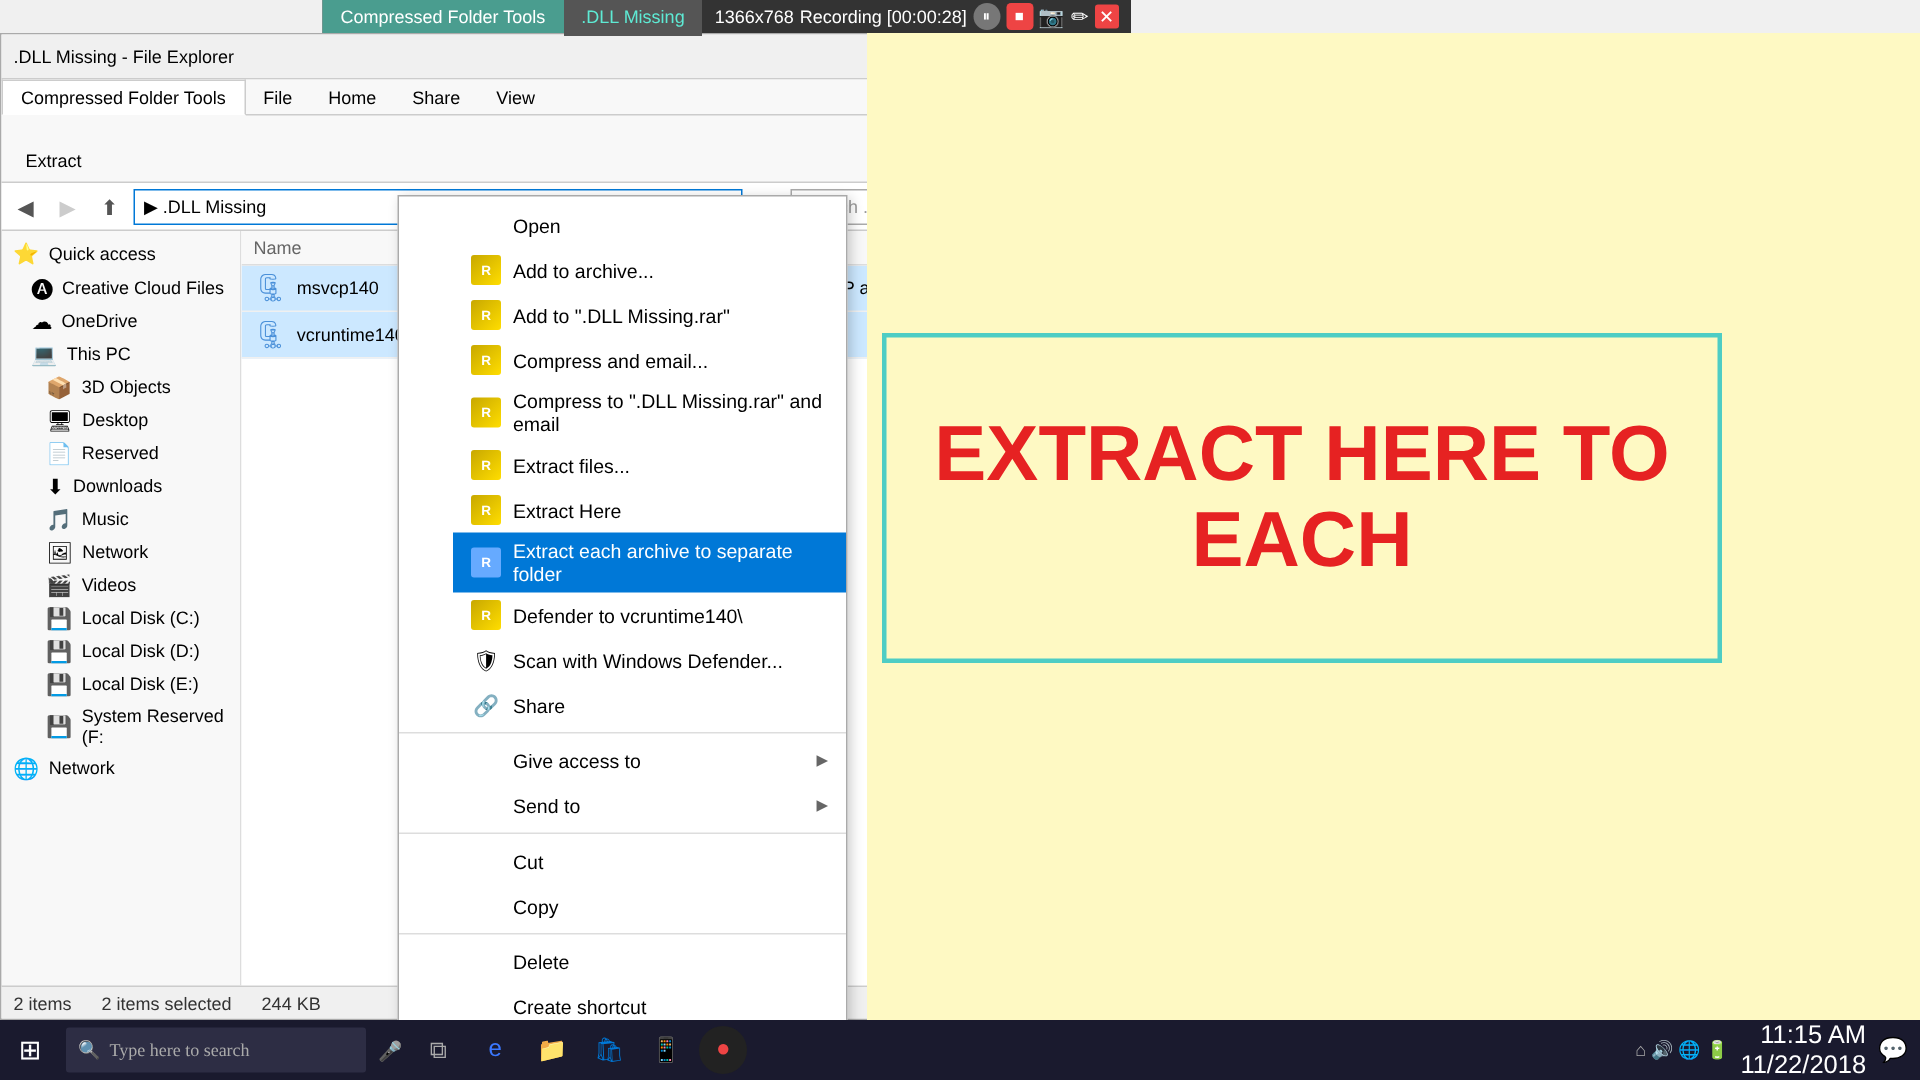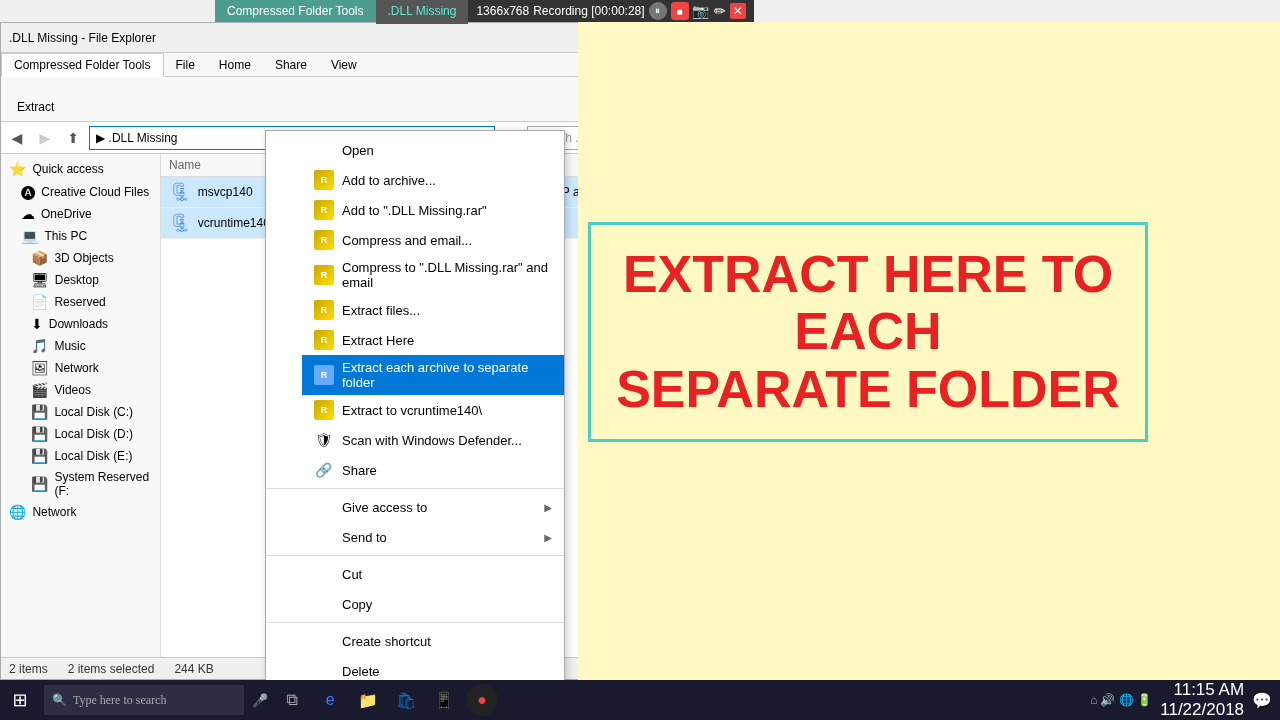--- a/index.html
+++ b/index.html
@@ -595,21 +595,21 @@
   <div class="cm-item">
     <div class="cm-winrar-icon">R</div>
     <span>Extract Here</span>
   </div>
   <div class="cm-item highlighted">
     <div class="cm-winrar-icon" style="background:#6af;">R</div>
     <span>Extract each archive to separate folder</span>
   </div>
   <div class="cm-item">
     <div class="cm-winrar-icon">R</div>
-    <span>Extract to vcruntime140\</span>
+    <span>Defender to vcruntime140\</span>
   </div>
   <div class="cm-item">
     <div class="cm-icon">🛡</div>
     <span>Scan with Windows Defender...</span>
   </div>
   <div class="cm-item">
     <div class="cm-icon">🔗</div>
     <span>Share</span>
   </div>
   <div class="cm-separator"></div>
@@ -628,42 +628,41 @@
     <div class="cm-icon"></div>
     <span>Cut</span>
   </div>
   <div class="cm-item">
     <div class="cm-icon"></div>
     <span>Copy</span>
   </div>
   <div class="cm-separator"></div>
   <div class="cm-item">
     <div class="cm-icon"></div>
+    <span>Delete</span>
+  </div>
+  <div class="cm-item">
+    <div class="cm-icon"></div>
     <span>Create shortcut</span>
-  </div>
-  <div class="cm-item">
-    <div class="cm-icon"></div>
-    <span>Delete</span>
   </div>
   <div class="cm-item">
     <div class="cm-icon"></div>
     <span>Rename</span>
   </div>
   <div class="cm-separator"></div>
   <div class="cm-item">
     <div class="cm-icon"></div>
     <span>Properties</span>
   </div>
 </div>
 
 <div class="right-panel">
   <div class="overlay-box">
     <div class="overlay-text">
       <div>EXTRACT HERE TO EACH</div>
-      <div>SEPARATE FOLDER</div>
     </div>
   </div>
 </div>
 
 <div class="taskbar">
   <div class="taskbar-start">⊞</div>
   <div class="taskbar-search">
     <span style="margin-right:6px;">🔍</span>
     <span style="font-size:12px;font-family:Liberation Serif, serif;">Type here to search</span>
   </div>

